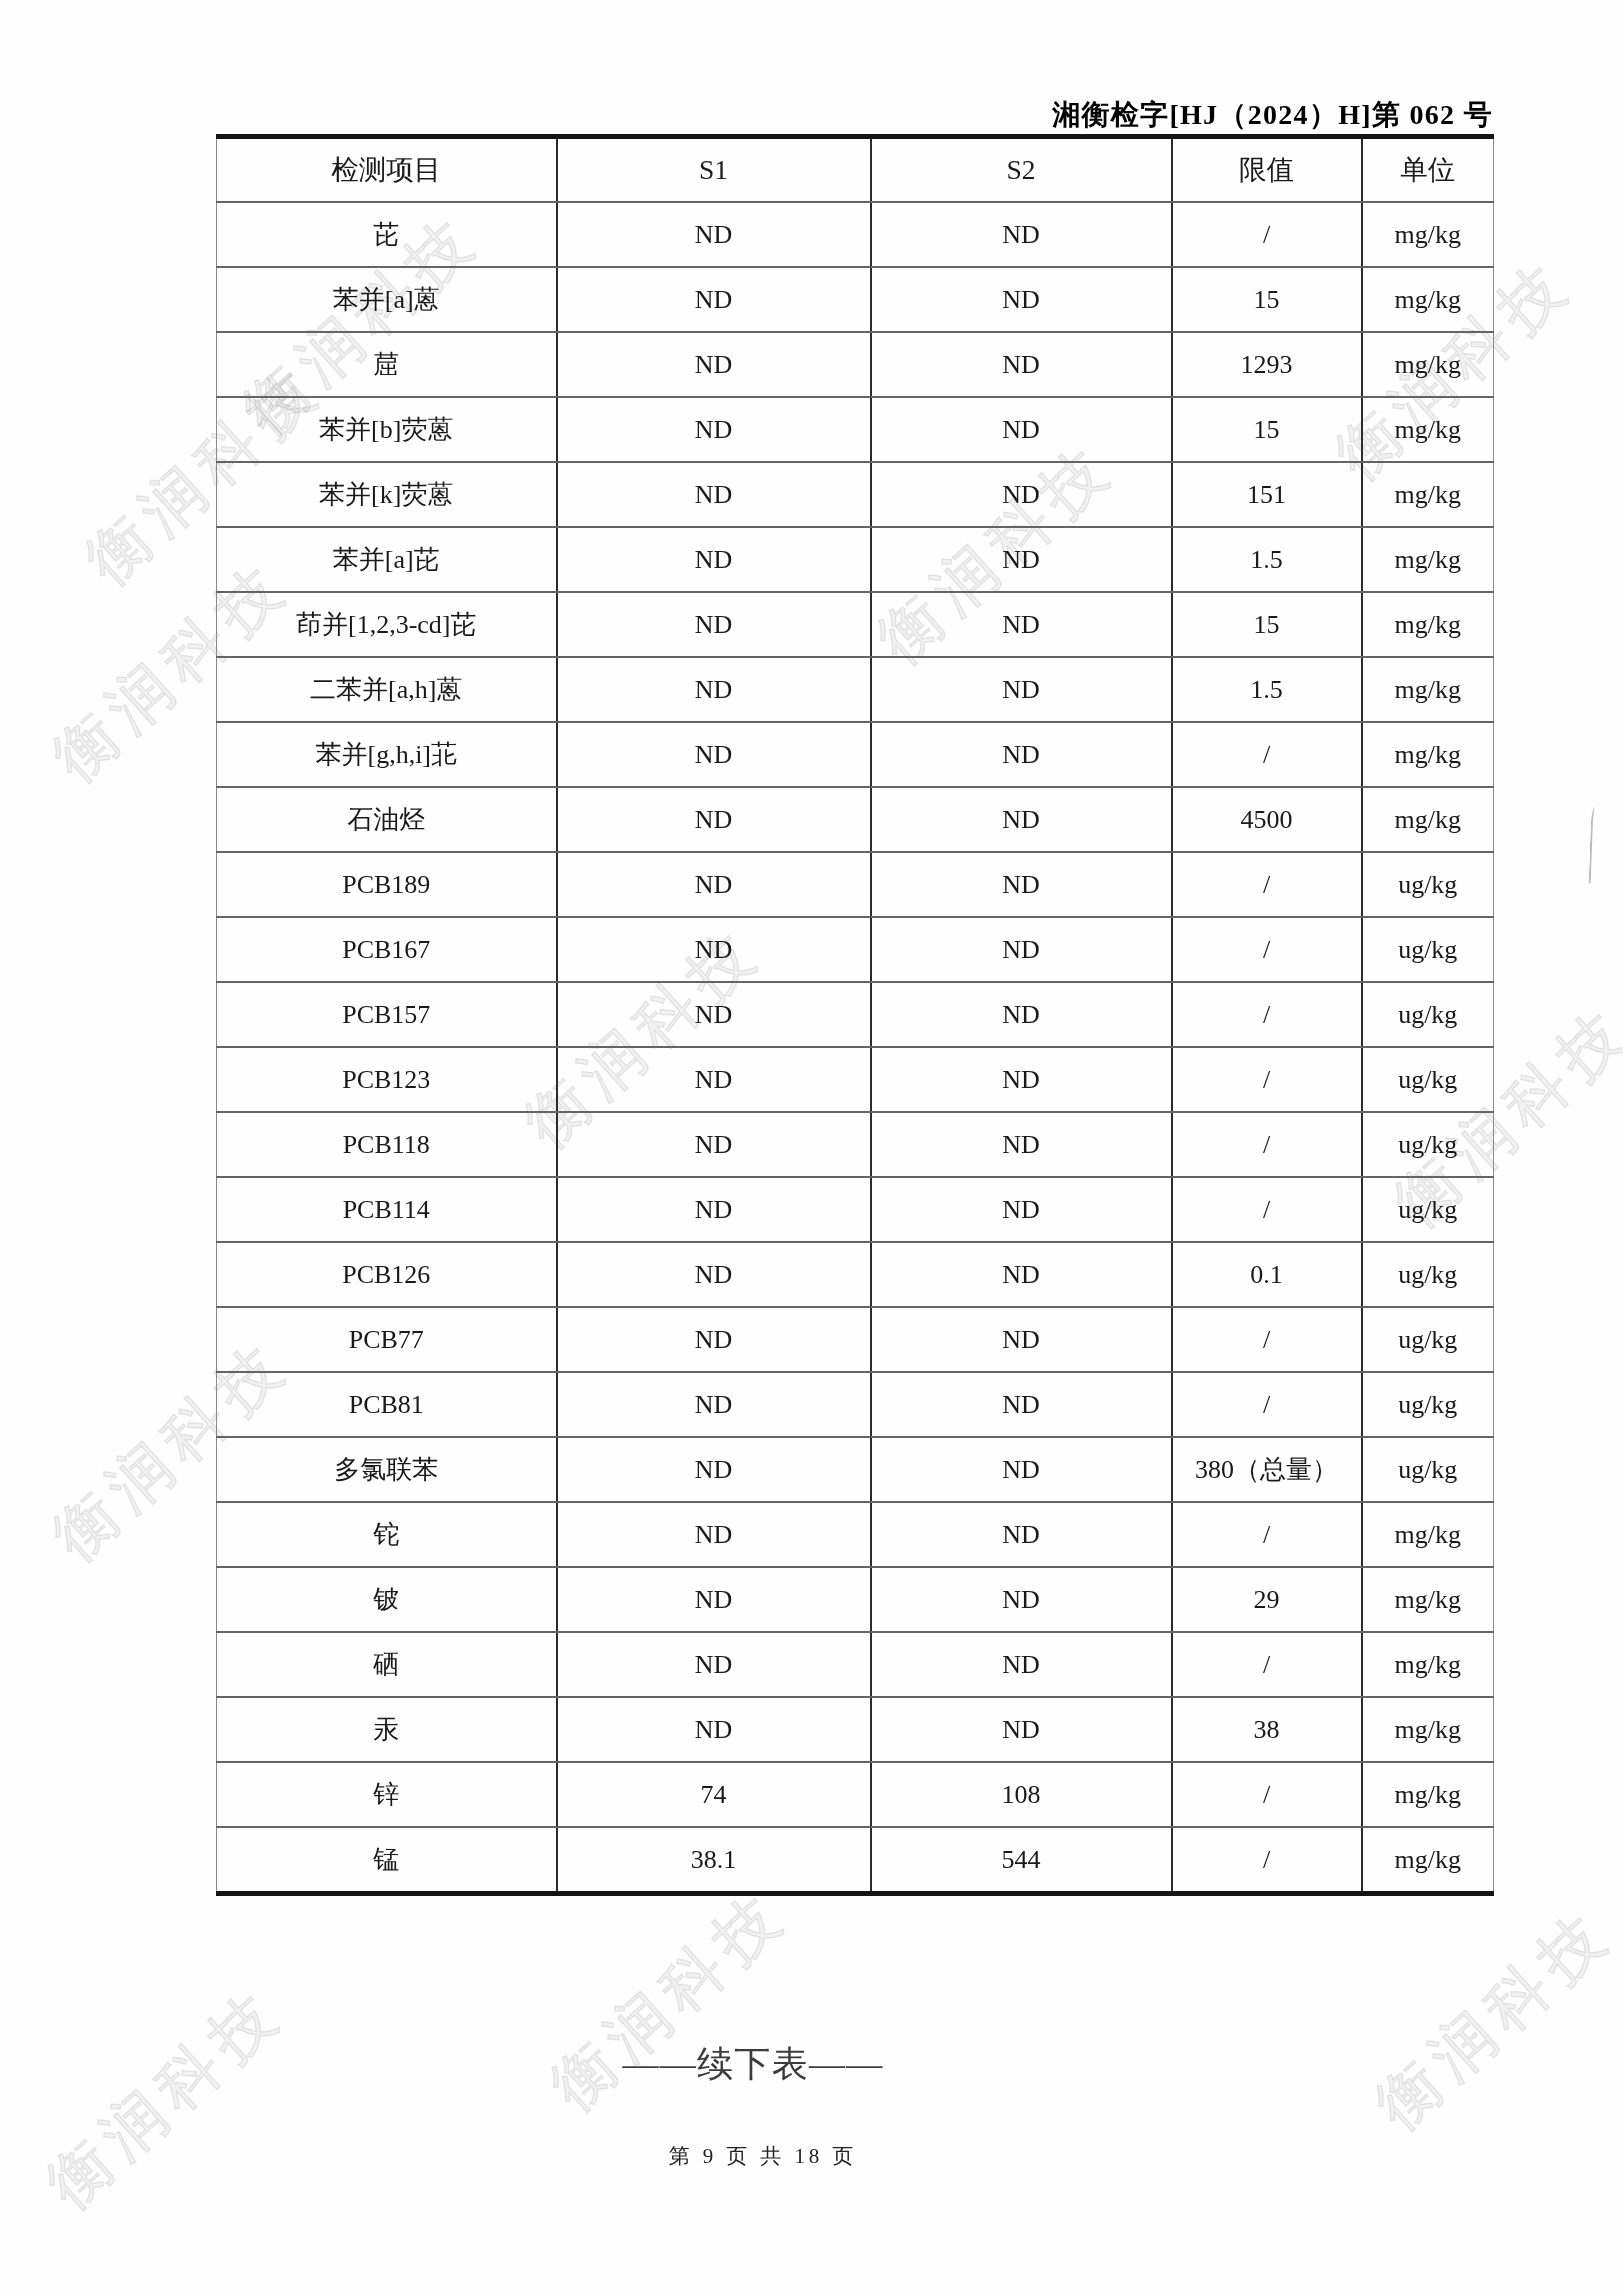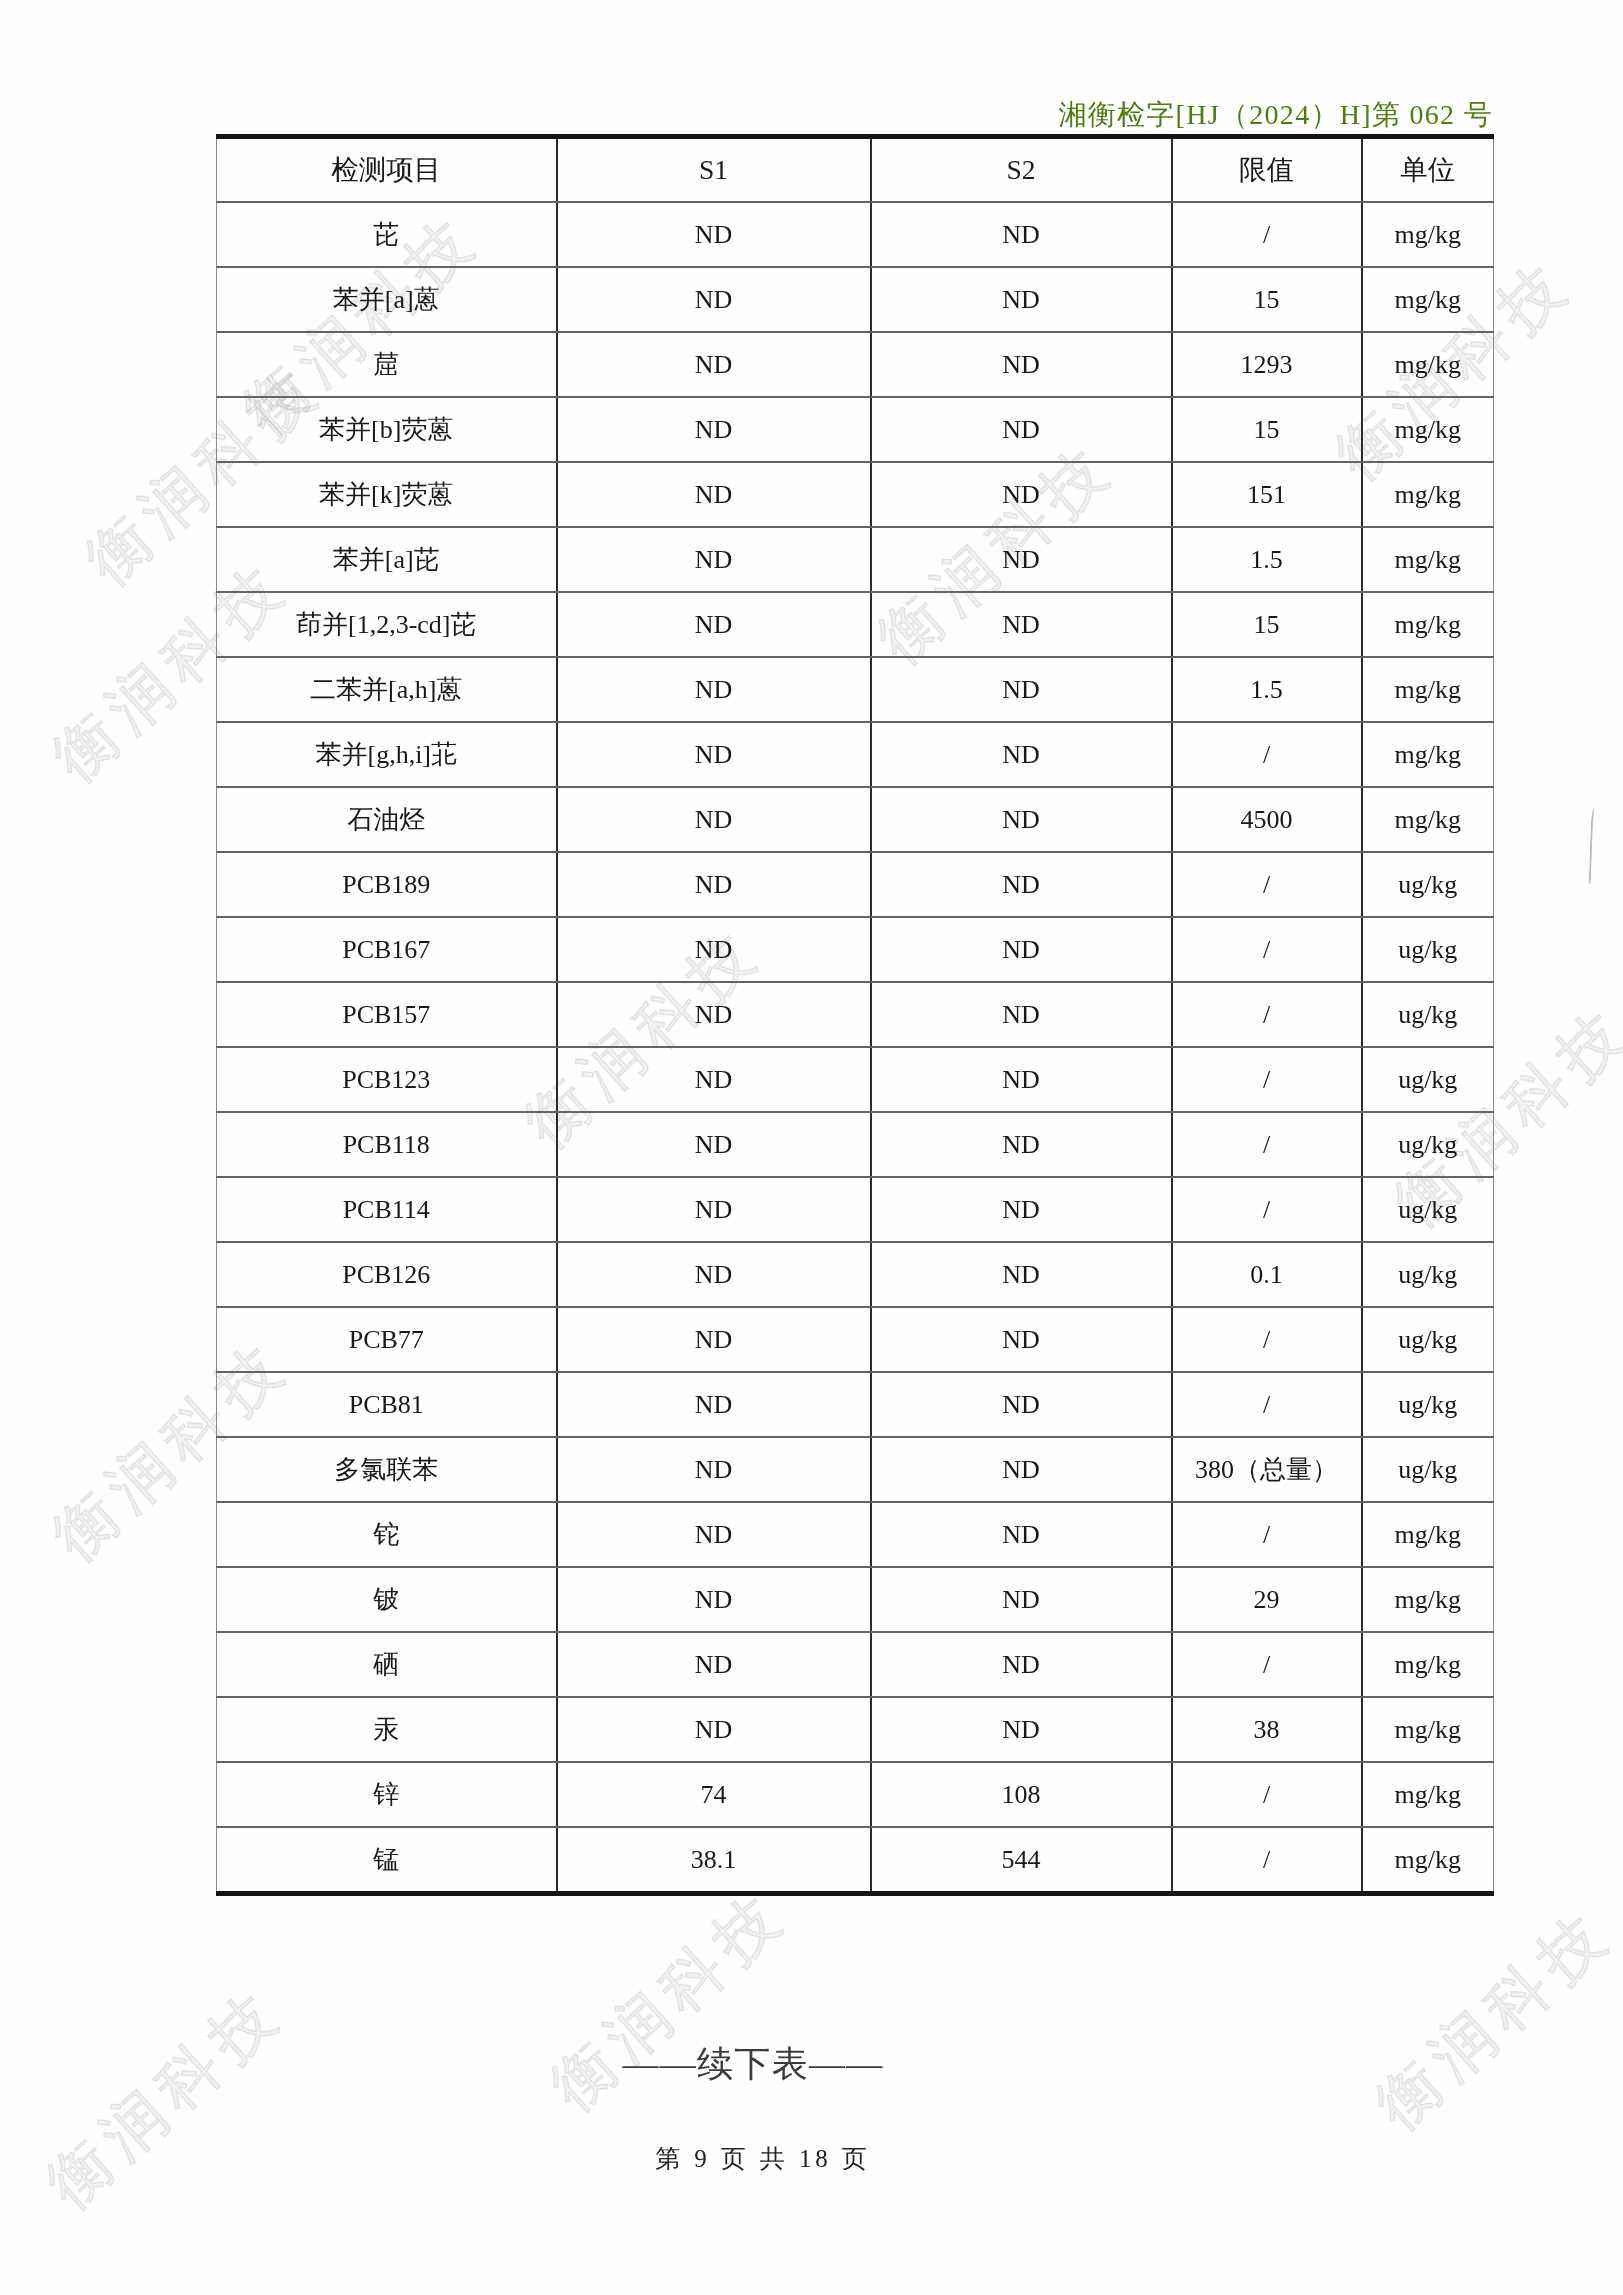--- a/index.html
+++ b/index.html
@@ -33,23 +33,24 @@
     z-index: 0;
     user-select: none;
   }
 
   .doc-number {
     position: absolute;
     top: 96px;
     right: 131px;
     font-size: 28px;
     letter-spacing: 1.3px;
-    color: #4d7c0f;
+    color: #000000;
     z-index: 2;
     white-space: nowrap;
+    font-weight: bold;
   }
 
   table.results {
     position: absolute;
     left: 216px;
     top: 134px;
     width: 1278px;
     border-collapse: collapse;
     table-layout: fixed;
     z-index: 1;
@@ -99,21 +100,21 @@
     z-index: 2;
     white-space: nowrap;
   }
 
   .page-footer {
     position: absolute;
     top: 2142px;
     left: 0;
     width: 1526px;
     text-align: center;
-    font-size: 25px;
+    font-size: 21px;
     color: #222222;
     letter-spacing: 3.9px;
     z-index: 2;
     white-space: nowrap;
   }
 
   .scan-artifact {
     position: absolute;
     left: 1590px;
     top: 807px;

